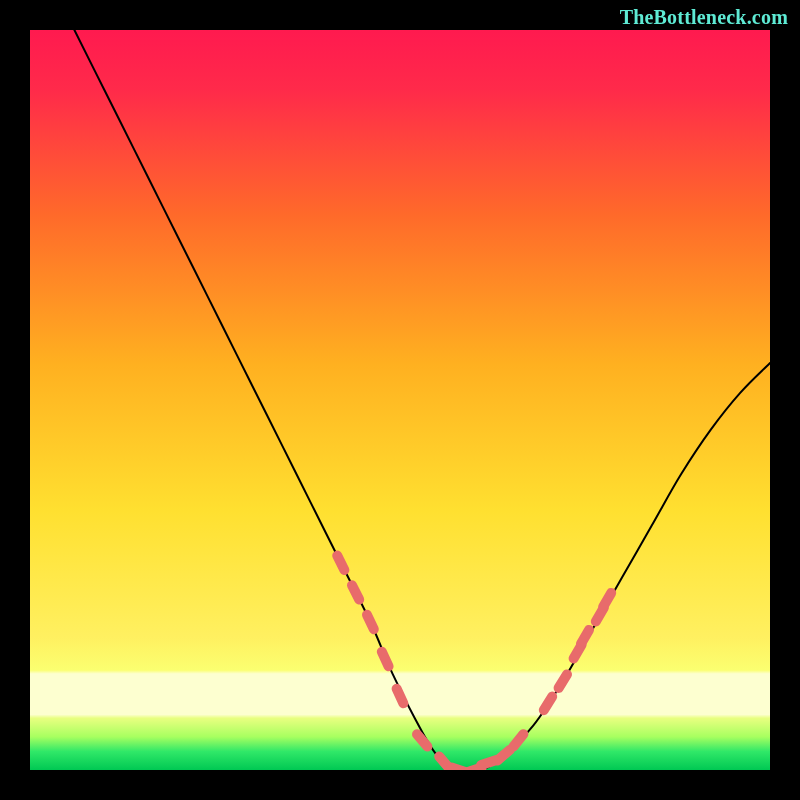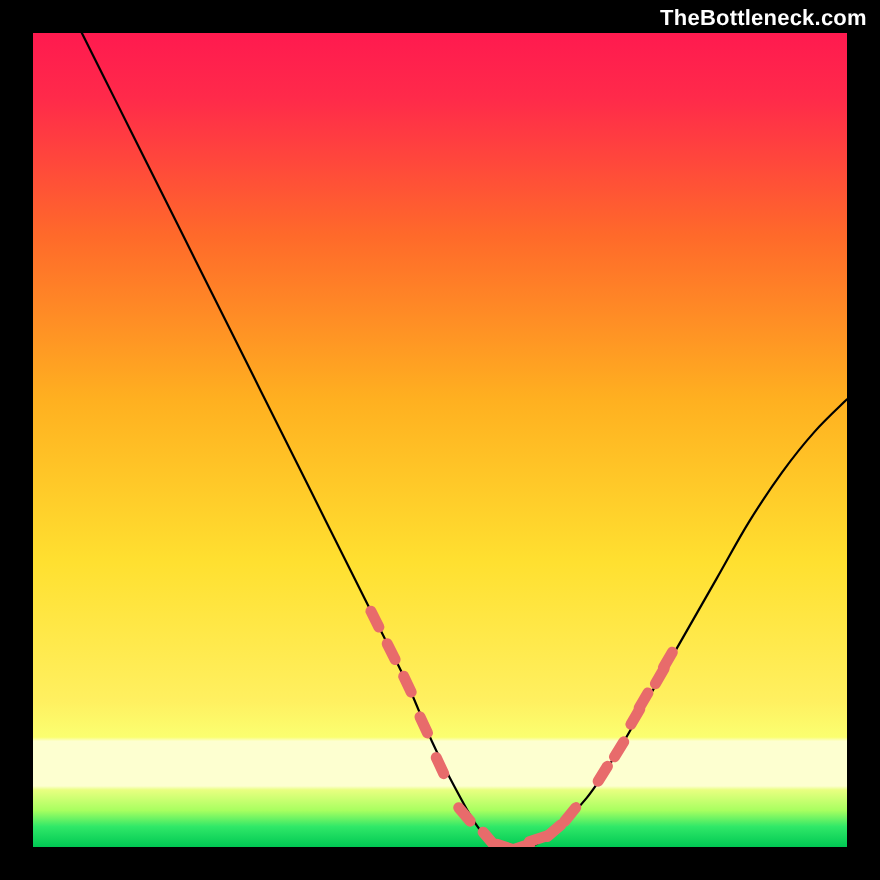--- a/index.html
+++ b/index.html
@@ -15,24 +15,24 @@
     left: 30px;
     top: 30px;
     width: 740px;
     height: 740px;
     background: #000;
   }
   .watermark {
     position: absolute;
     top: 6px;
     right: 12px;
-    font-family: Liberation Sans, sans-serif;
+    font-family: Liberation Serif, serif;
     font-size: 20px;
     font-weight: bold;
-    color: #ffffff;
+    color: #5eead4;
     letter-spacing: 0.2px;
     z-index: 10;
   }
   svg {
     display: block;
   }
 </style>
 </head>
 <body>
 

